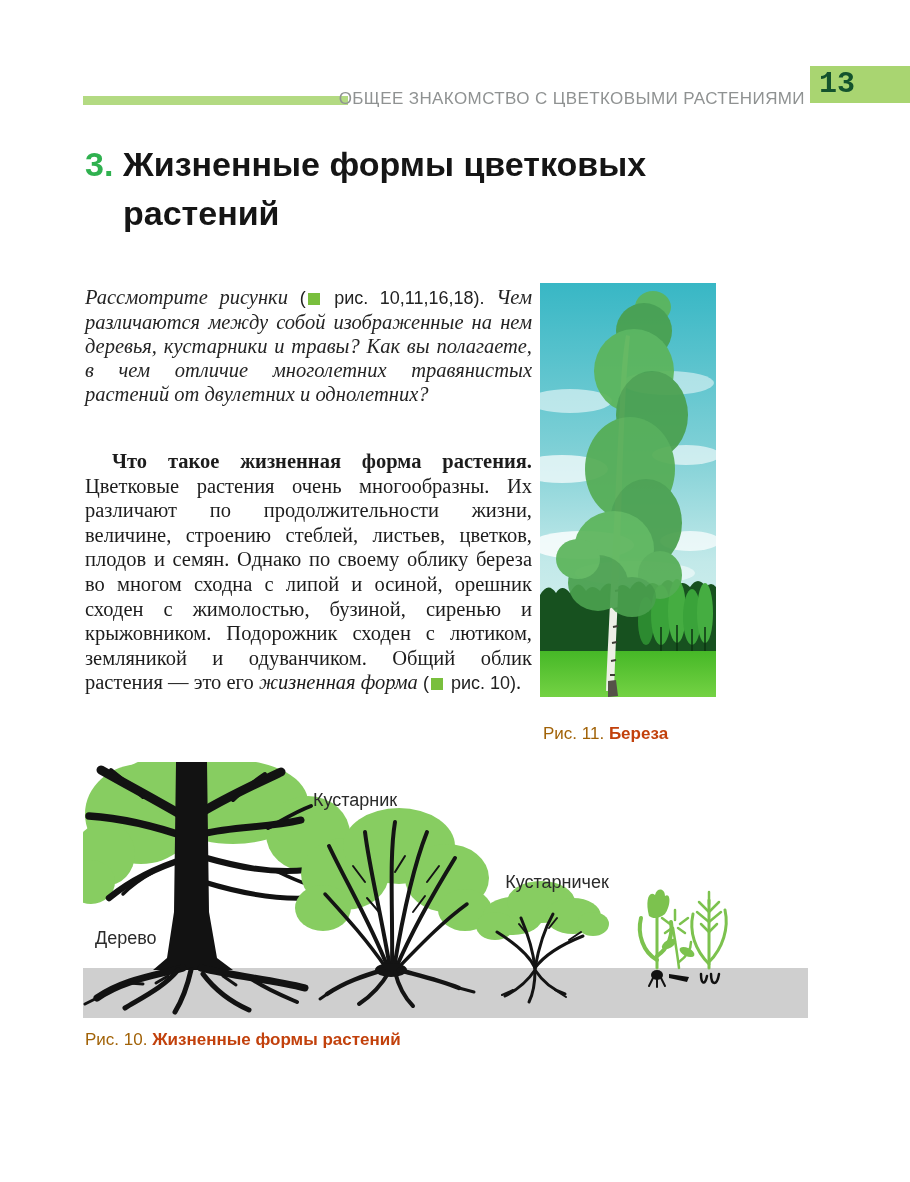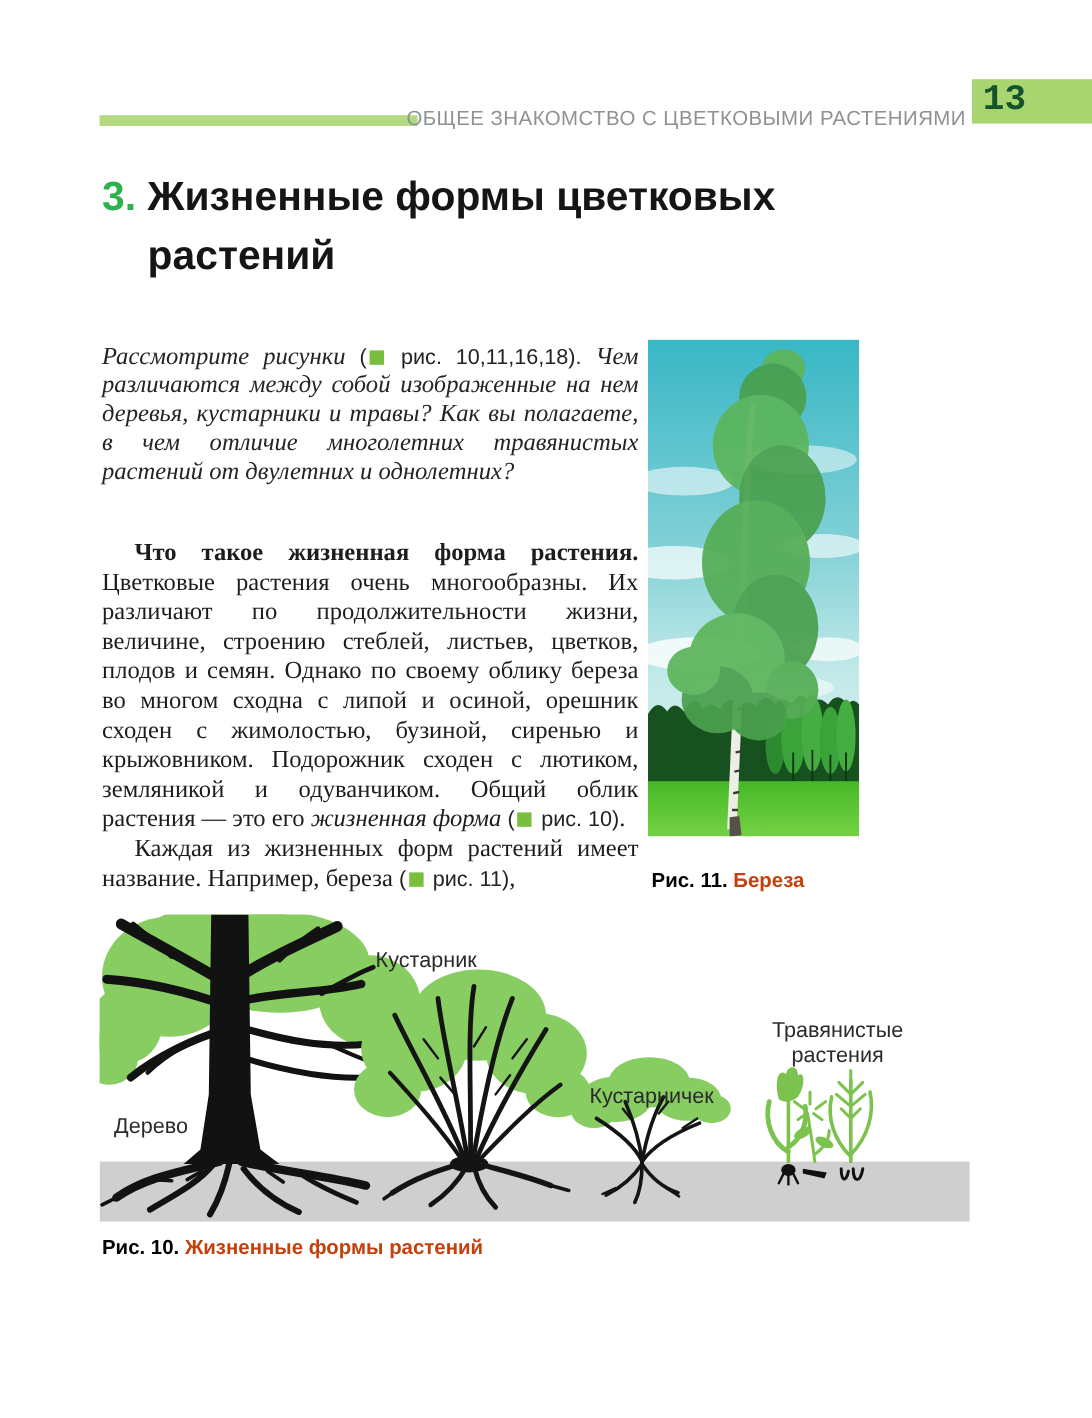--- a/index.html
+++ b/index.html
@@ -28,33 +28,33 @@
   .bodytext p{margin:0;text-indent:27px;}
   .run-b{font-weight:bold;}
   .run-i{font-style:italic;}
   .run-c{font-family:"Liberation Sans",sans-serif;font-size:18px;font-style:normal;color:#222;}
   .sq{display:inline-block;width:12px;height:12px;background:#79bf3d;margin:0 3px 0 2px;
         transform:translateY(1px);}
 
   
   .photo{position:absolute;left:540px;top:283px;width:176px;height:414px;}
   .caption{position:absolute;font-family:"Liberation Sans",sans-serif;font-size:17px;white-space:nowrap;}
-  .caption .lab{color:#000000;font-weight:bold;}
+  .caption .lab{color:#a16207;}
   .caption .cap{color:#c2410c;font-weight:bold;}
   .caption-11{left:543px;top:724px;}
   .caption-10{left:85px;top:1030px;}
 
   
   .figure10{position:absolute;left:83px;top:762px;width:727px;height:258px;}
   .figure10 svg{position:absolute;left:0;top:0;}
   .fig-label{position:absolute;font-family:"Liberation Sans",sans-serif;font-size:18px;
         color:#2a2a2a;line-height:21px;}
   .lbl-tree{left:12px;top:138px;margin-top:28px;}
   .lbl-bush{left:230px;top:28px;width:190px;}
-  .lbl-dwarf{left:370px;top:110px;width:180px;text-align:center;margin-top:31px;}
+  .lbl-dwarf{left:384px;top:110px;width:180px;text-align:center;}
   .lbl-herbs{left:540px;top:86px;width:150px;text-align:center;}
 </style>
 </head>
 <body>
 
 <div class="page">
 
   <div class="header-rule"></div>
   <div class="running-head">ОБЩЕЕ ЗНАКОМСТВО С ЦВЕТКОВЫМИ РАСТЕНИЯМИ</div>
   <div class="page-badge">
@@ -63,21 +63,20 @@
 
   <div class="chapter">
     <span class="num">3.</span>
     <span class="ttl">Жизненные формы цветковых растений</span>
   </div>
 
   <div class="intro"><span class="run-i">Рассмотрите рисунки </span><span class="run-c">(</span><span class="sq"></span><span class="run-c"> рис. 10,11,16,18).</span><span class="run-i"> Чем различаются между собой изображенные на нем деревья, кустарники и травы? Как вы полагаете, в чем отличие многолетних травянистых растений от двулетних и однолетних?</span></div>
 
   <div class="bodytext">
     <p><span class="run-b">Что такое жизненная форма растения. </span><span class="run-r">Цветковые растения очень многообразны. Их различают по продолжительности жизни, величине, строению стеблей, листьев, цветков, плодов и семян. Однако по своему облику береза во многом сходна с липой и осиной, орешник сходен с жимолостью, бузиной, сиренью и крыжовником. Подорожник сходен с лютиком, земляникой и одуванчиком. Общий облик растения — это его </span><span class="run-i">жизненная форма </span><span class="run-c">(</span><span class="sq"></span><span class="run-c"> рис. 10)</span><span class="run-r">.</span></p>
-    <p><span class="run-r">Каждая из жизненных форм растений имеет название. Например, береза </span><span class="run-c">(</span><span class="sq"></span><span class="run-c"> рис. 11)</span><span class="run-r">,</span></p>
   </div>
 
   <svg class="photo" viewBox="0 0 176 414">
     <defs>
       <linearGradient id="sky" x1="0" y1="0" x2="0" y2="1">
         <stop offset="0" stop-color="#38b7c5"></stop>
         <stop offset="0.45" stop-color="#7fd0d6"></stop>
         <stop offset="0.75" stop-color="#c2e9e9"></stop>
         <stop offset="1" stop-color="#d9f1ef"></stop>
       </linearGradient>
@@ -276,21 +275,20 @@
             <path d="M618,212 C618,222 622,224 624,214"></path>
             <path d="M628,212 C628,224 634,224 636,212"></path>
           </g>
         </g>
       </g>
     </svg>
 
     <div class="fig-label lbl-tree">Дерево</div>
     <div class="fig-label lbl-bush">Кустарник</div>
     <div class="fig-label lbl-dwarf">Кустарничек</div>
-    <div class="fig-label lbl-herbs">Травянистые растения</div>
   </div>
 
   <div class="caption caption-10">
     <span class="lab">Рис. 10.</span>
     <span> </span>
     <span class="cap">Жизненные формы растений</span>
   </div>
 
 </div>
 

